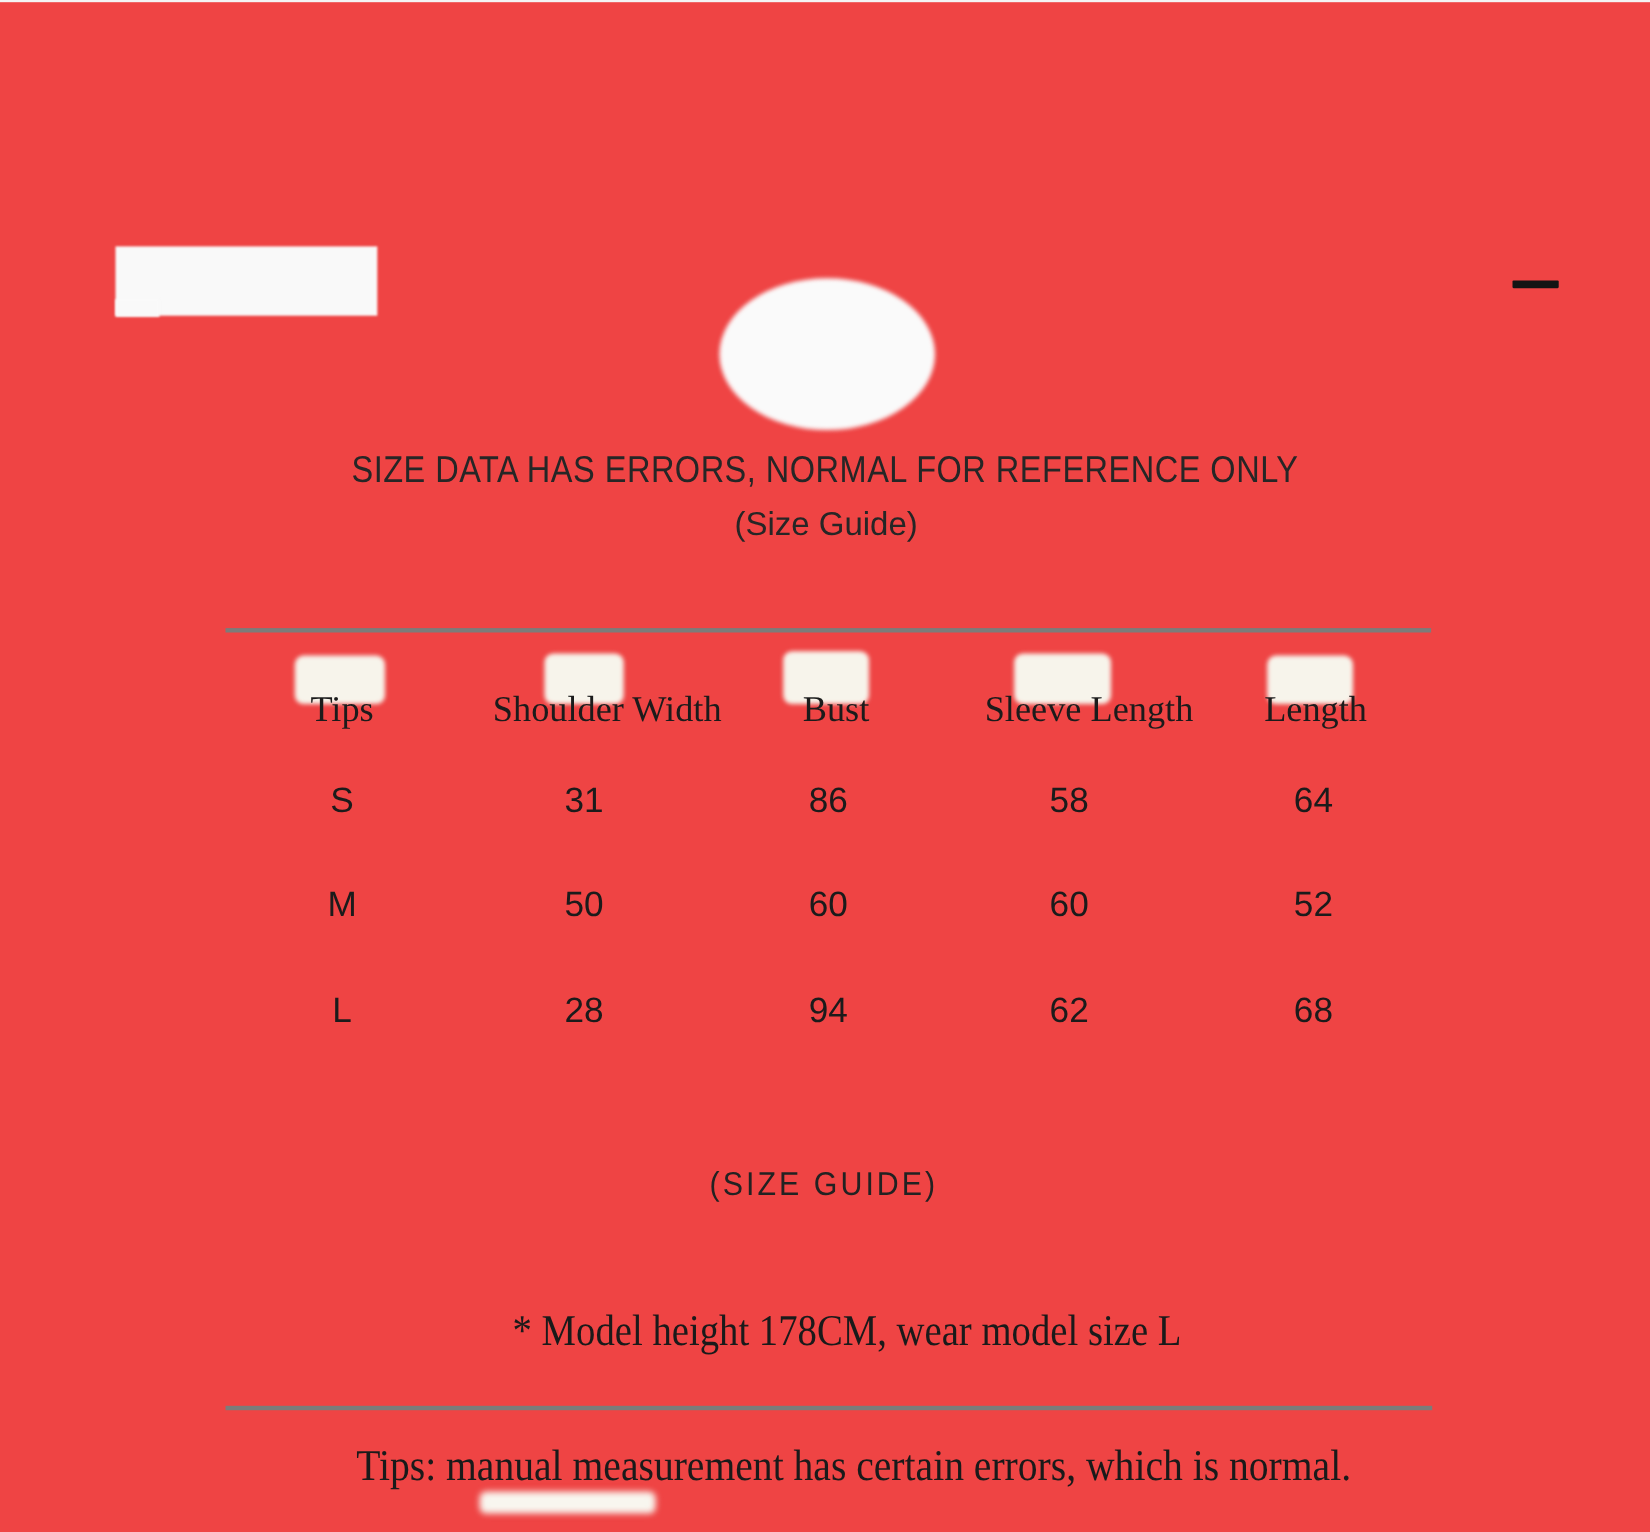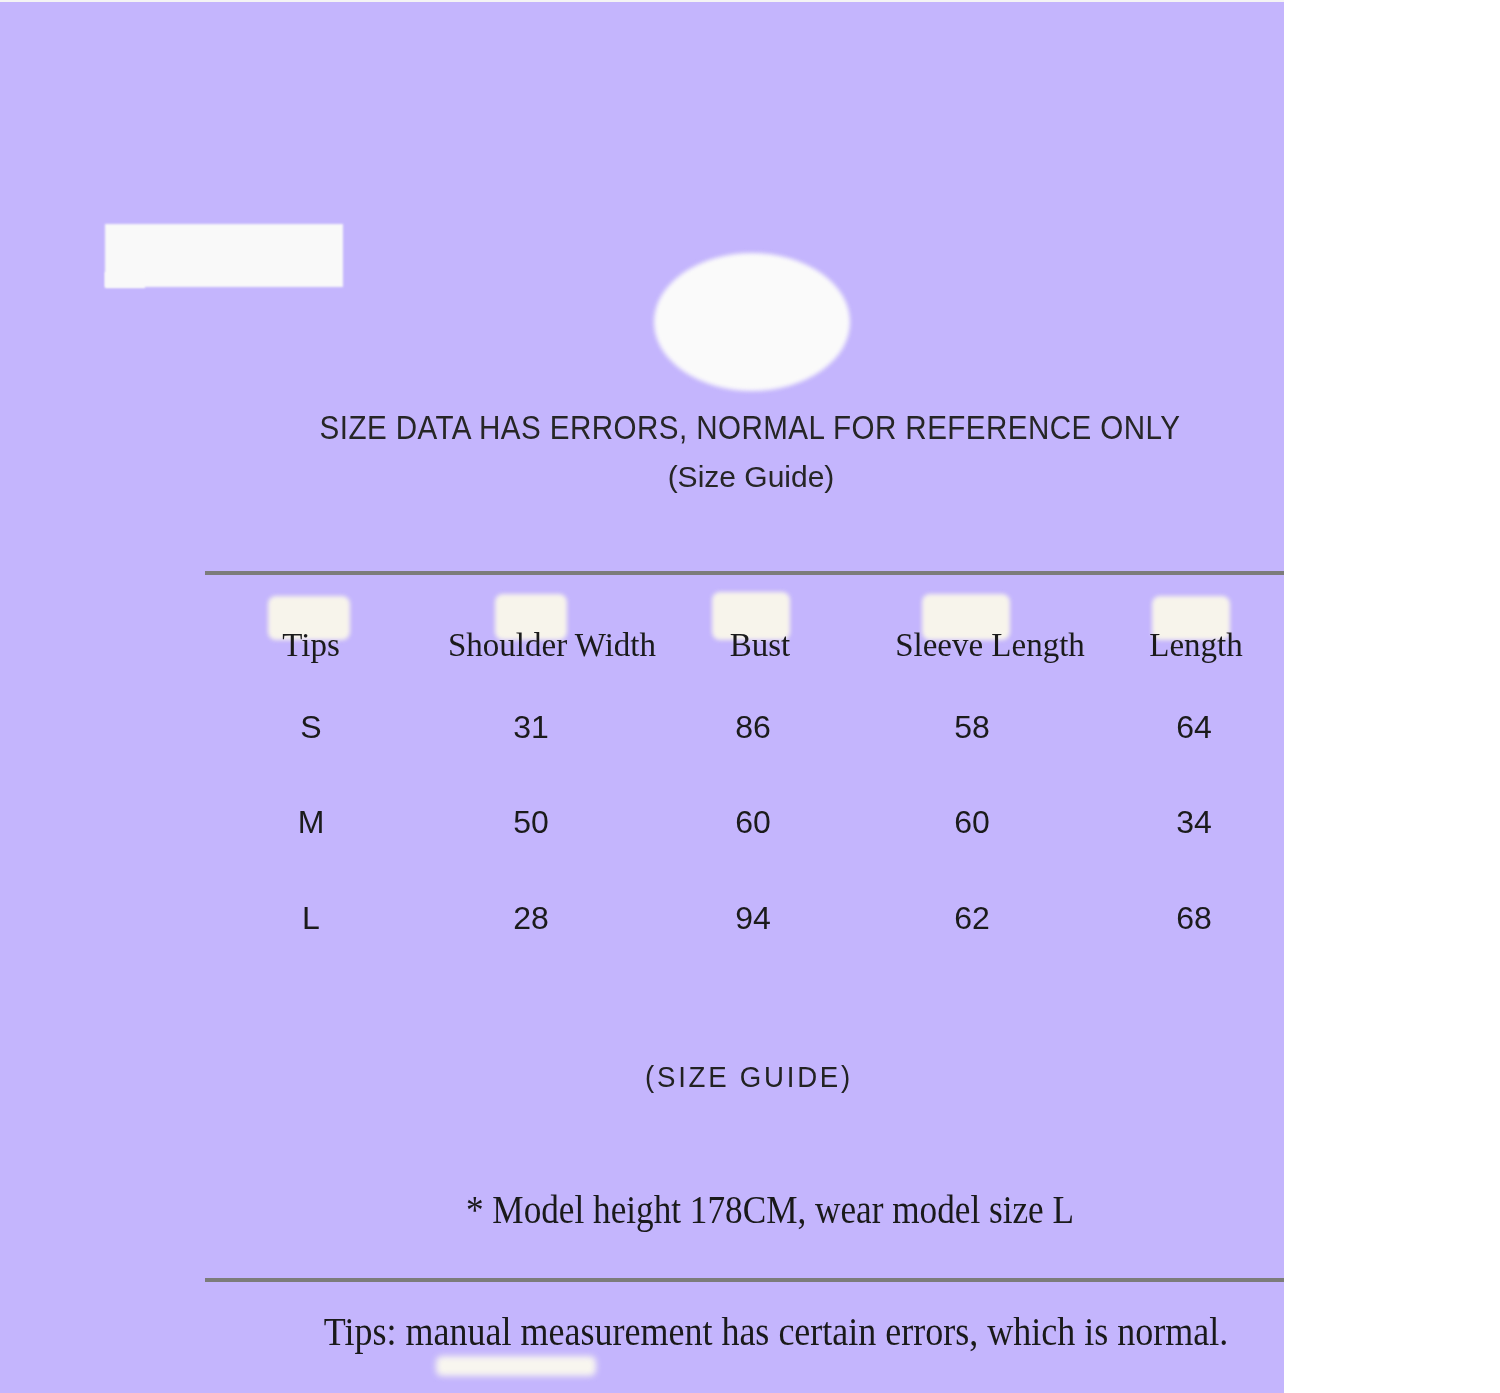--- a/index.html
+++ b/index.html
@@ -1,17 +1,17 @@
 <!DOCTYPE html>
 <html><head>
 <meta charset="utf-8">
 <style>
   html,body{margin:0;padding:0;background:#fff;}
   .page{
-    position:relative;width:1284px;height:1393px;background:#c4b5fd;
+    position:relative;width:1500px;height:1393px;background:#ef4444;
     overflow:hidden;font-family:"Liberation Sans",sans-serif;
   }
   .abs{position:absolute;}
   
   .edge-line{left:0;top:0;width:100%;height:2px;background:#f4f4f4;}
   .smudge{left:105px;top:224px;width:238px;height:63px;background:#f9f9f9;filter:blur(1px);}
   .smudge-notch{left:105px;top:272px;width:40px;height:16px;background:#f9f9f9;filter:blur(1px);}
   .wm-circle{left:654px;top:253px;width:196px;height:138px;border-radius:50%;background:#fafafa;filter:blur(2px);}
   .black-dash{left:1375px;top:255px;width:42px;height:7px;background:#141414;border-radius:1px;}
   .blob{background:#f7f4eb;border-radius:8px;filter:blur(2px);}
@@ -91,21 +91,21 @@
       <div class="cell td d3">86</div>
       <div class="cell td d4">58</div>
       <div class="cell td d5">64</div>
     </div>
 
     <div class="trow row-m">
       <div class="cell td d1">M</div>
       <div class="cell td d2">50</div>
       <div class="cell td d3">60</div>
       <div class="cell td d4">60</div>
-      <div class="cell td d5">34</div>
+      <div class="cell td d5">52</div>
     </div>
 
     <div class="trow row-l">
       <div class="cell td d1">L</div>
       <div class="cell td d2">28</div>
       <div class="cell td d3">94</div>
       <div class="cell td d4">62</div>
       <div class="cell td d5">68</div>
     </div>
   </div>

